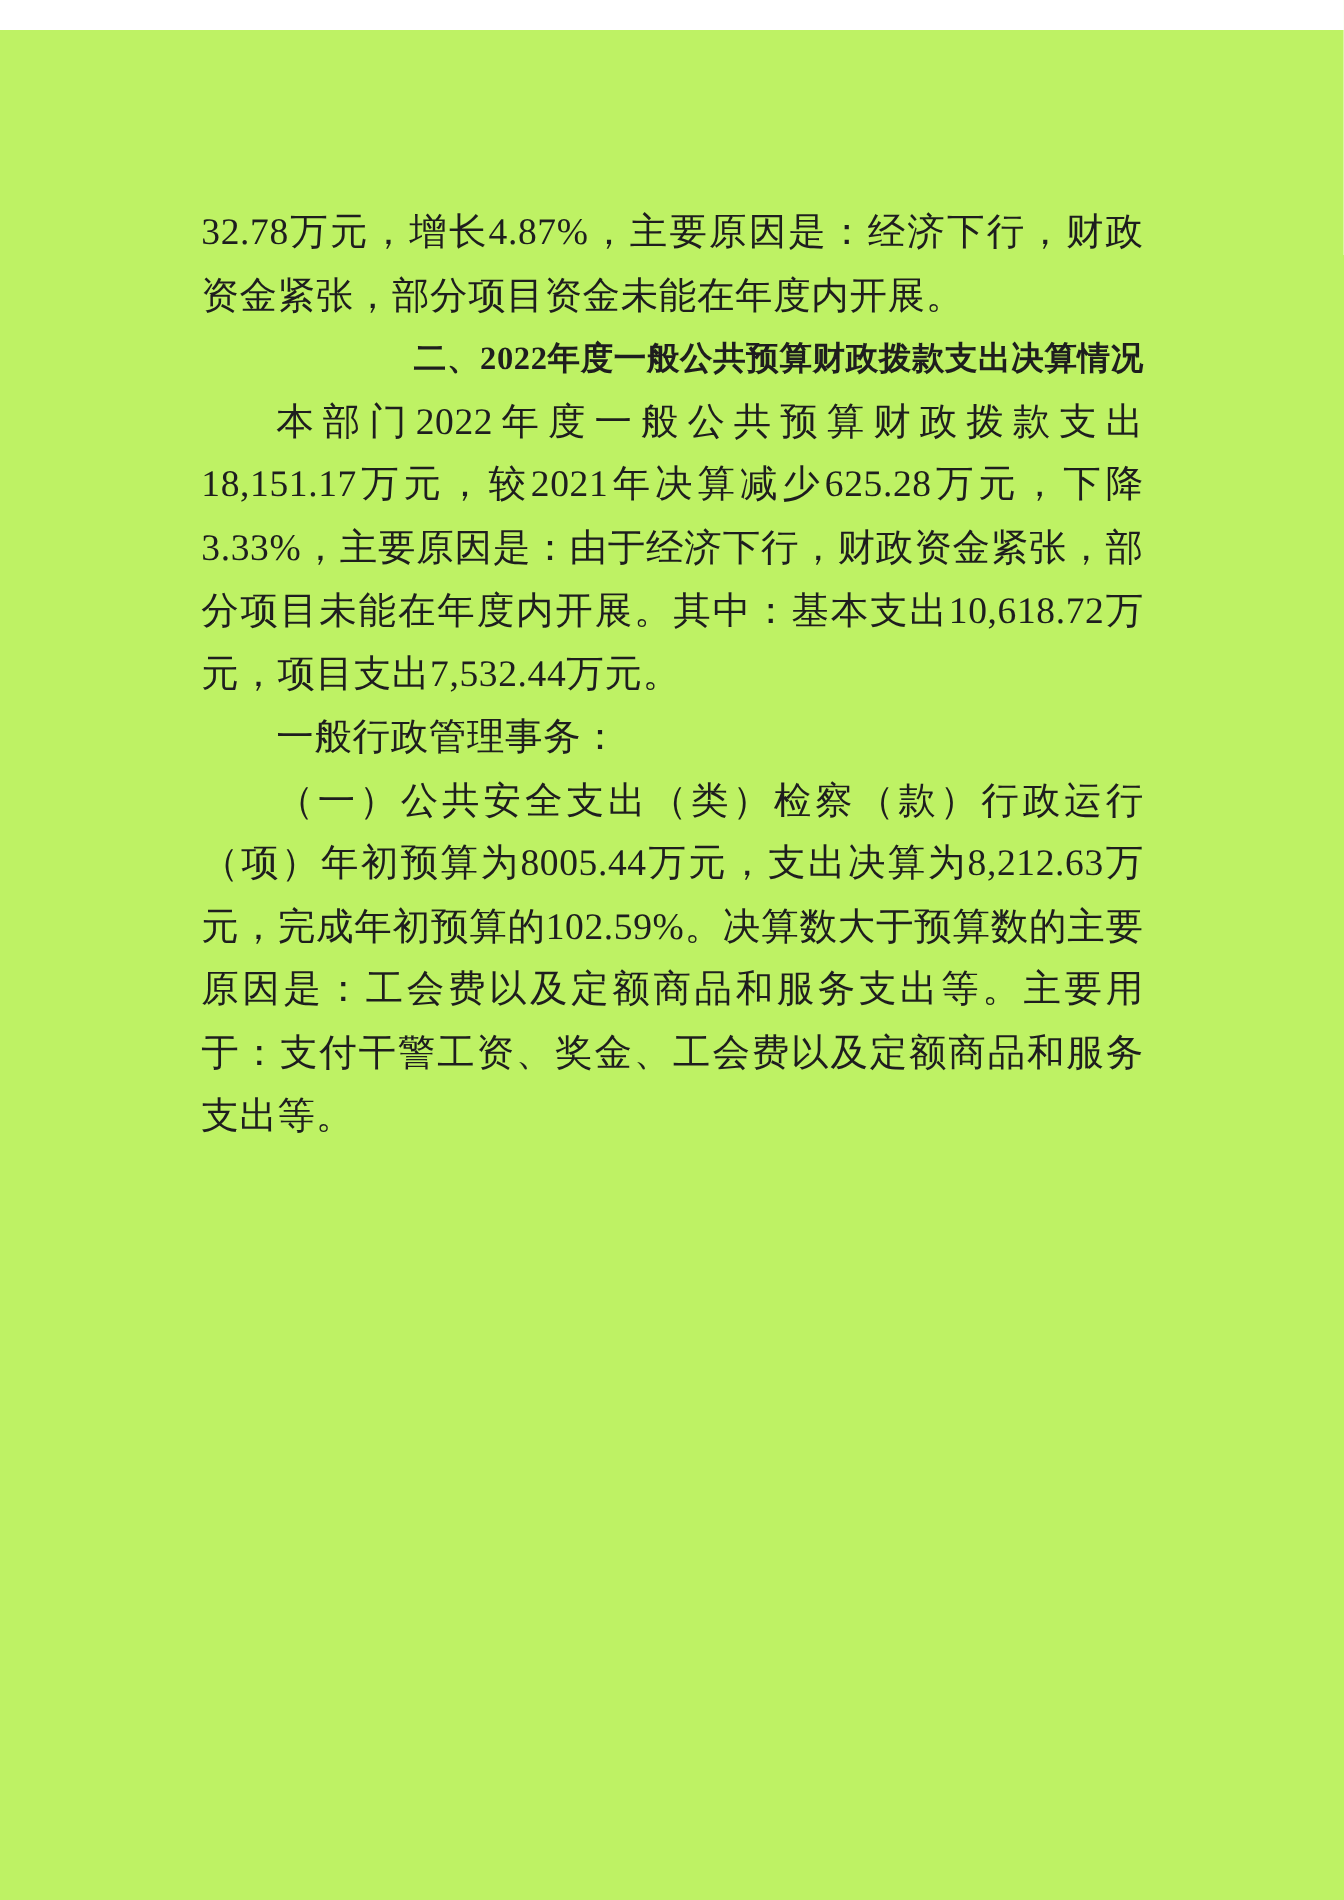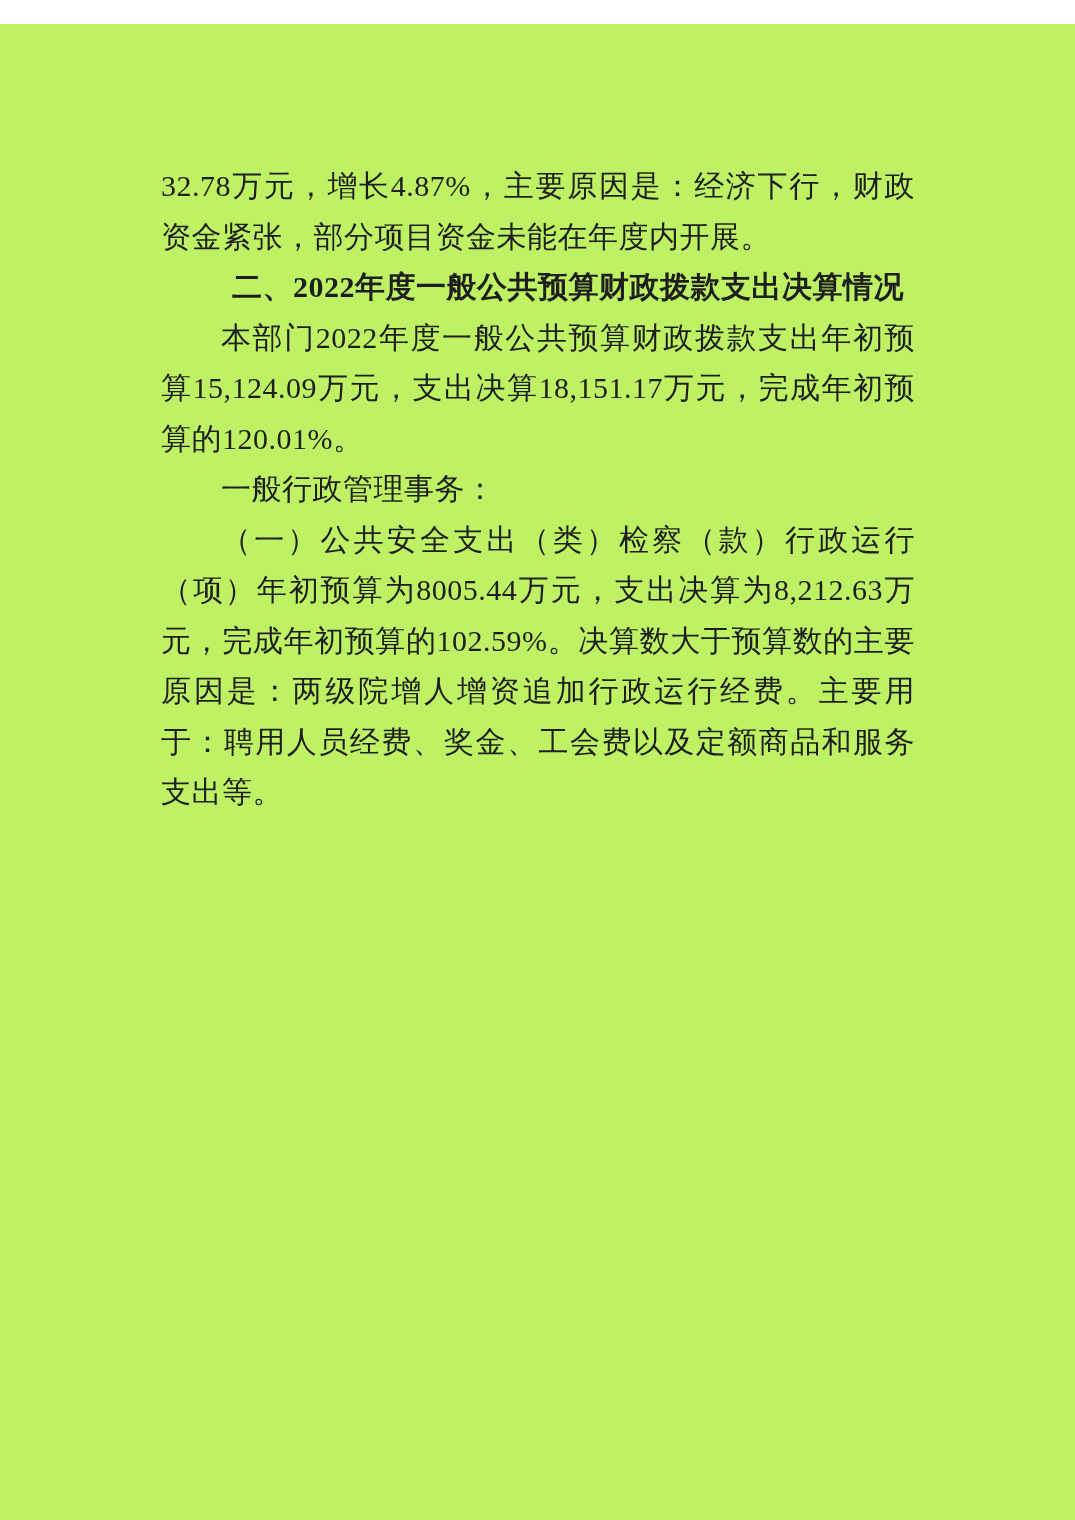--- a/index.html
+++ b/index.html
@@ -31,32 +31,32 @@
     margin: 0;
     padding: 0;
     text-indent: 2em;
   }
   .content p.continuation {
     text-indent: 0;
   }
   .content h2.doc-heading {
     margin: 0;
     padding: 0;
-    font-size: 30px;
+    font-size: 26px;
     line-height: 50.5px;
     font-weight: bold;
     text-indent: 2em;
-    text-align: center;
+    text-align: right;
     letter-spacing: 0.5px;
   }
 </style>
 </head>
 <body>
 
 <div class="page">
   <div class="content">
     <p class="continuation">32.78万元，增长4.87%，主要原因是：经济下行，财政资金紧张，部分项目资金未能在年度内开展。</p>
     <h2 class="doc-heading">二、2022年度一般公共预算财政拨款支出决算情况</h2>
-    <p>本部门2022年度一般公共预算财政拨款支出年初预算15,124.09万元，支出决算18,151.17万元，完成年初预算的120.01%。</p>
+    <p>本部门2022年度一般公共预算财政拨款支出18,151.17万元，较2021年决算减少625.28万元，下降3.33%，主要原因是：由于经济下行，财政资金紧张，部分项目未能在年度内开展。其中：基本支出10,618.72万元，项目支出7,532.44万元。</p>
     <p>一般行政管理事务：</p>
-    <p>（一）公共安全支出（类）检察（款）行政运行（项）年初预算为8005.44万元，支出决算为8,212.63万元，完成年初预算的102.59%。决算数大于预算数的主要原因是：两级院增人增资追加行政运行经费。主要用于：聘用人员经费、奖金、工会费以及定额商品和服务支出等。</p>
+    <p>（一）公共安全支出（类）检察（款）行政运行（项）年初预算为8005.44万元，支出决算为8,212.63万元，完成年初预算的102.59%。决算数大于预算数的主要原因是：工会费以及定额商品和服务支出等。主要用于：支付干警工资、奖金、工会费以及定额商品和服务支出等。</p>
   </div>
 </div>
 
 </body></html>

